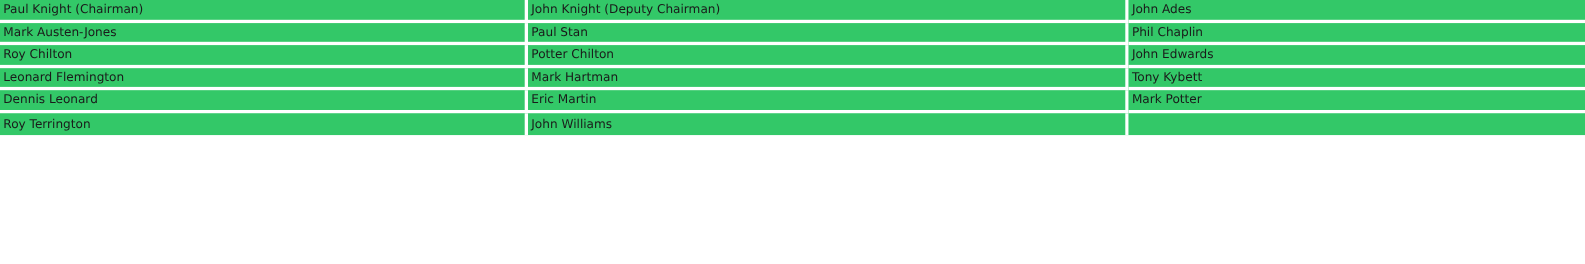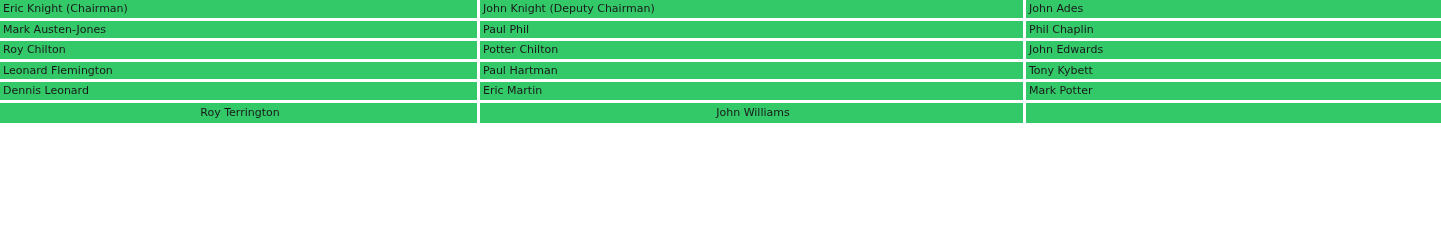--- a/index.html
+++ b/index.html
@@ -42,46 +42,45 @@
     border-right: 3px solid #ffffff;
     border-bottom: 3px solid #ffffff;
   }
 
   #committee-table td.col-1 { width: 474px; }
   #committee-table td.col-2 { width: 540px; }
   #committee-table td.col-3 { width: 414px; border-right: 9px solid #ffffff; }
 
   #committee-table tr.last-row td {
     border-bottom: 0;
-    text-align: center;
   }
 </style>
 </head>
 <body>
 
 <table id="committee-table">
   <tbody>
     <tr>
-      <td class="col-1">Eric Knight (Chairman)</td>
+      <td class="col-1">Paul Knight (Chairman)</td>
       <td class="col-2">John Knight (Deputy Chairman)</td>
       <td class="col-3">John Ades</td>
     </tr>
     <tr>
       <td class="col-1">Mark Austen-Jones</td>
-      <td class="col-2">Paul Phil</td>
+      <td class="col-2">Paul Stan</td>
       <td class="col-3">Phil Chaplin</td>
     </tr>
     <tr>
       <td class="col-1">Roy Chilton</td>
       <td class="col-2">Potter Chilton</td>
       <td class="col-3">John Edwards</td>
     </tr>
     <tr>
       <td class="col-1">Leonard Flemington</td>
-      <td class="col-2">Paul Hartman</td>
+      <td class="col-2">Mark Hartman</td>
       <td class="col-3">Tony Kybett</td>
     </tr>
     <tr>
       <td class="col-1">Dennis Leonard</td>
       <td class="col-2">Eric Martin</td>
       <td class="col-3">Mark Potter</td>
     </tr>
     <tr class="last-row">
       <td class="col-1">Roy Terrington</td>
       <td class="col-2">John Williams</td>

